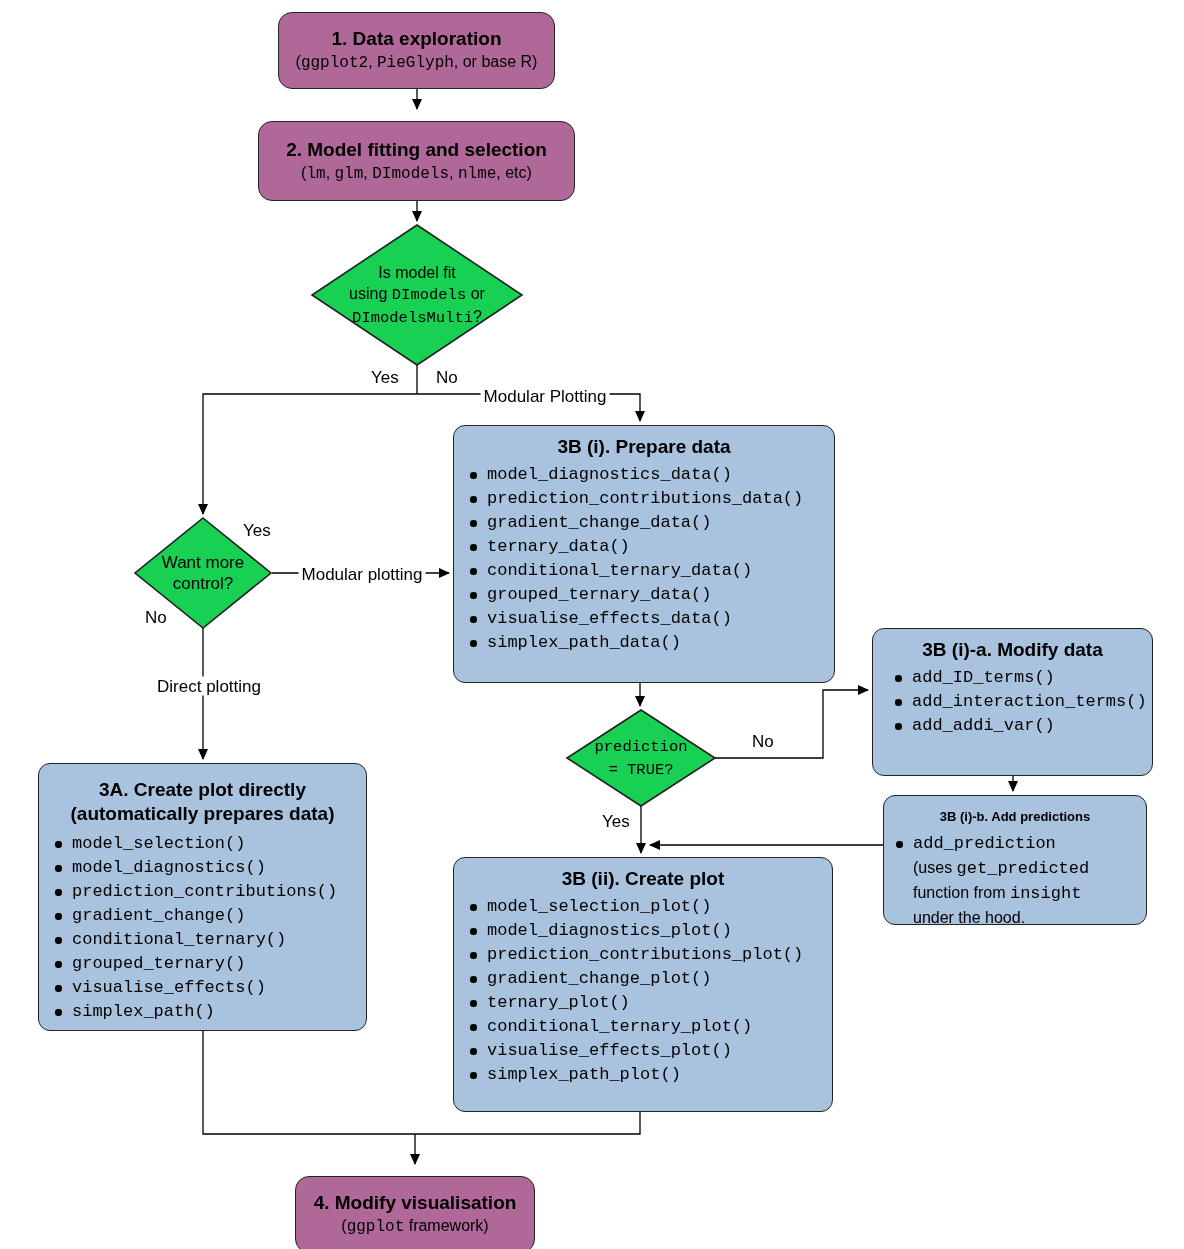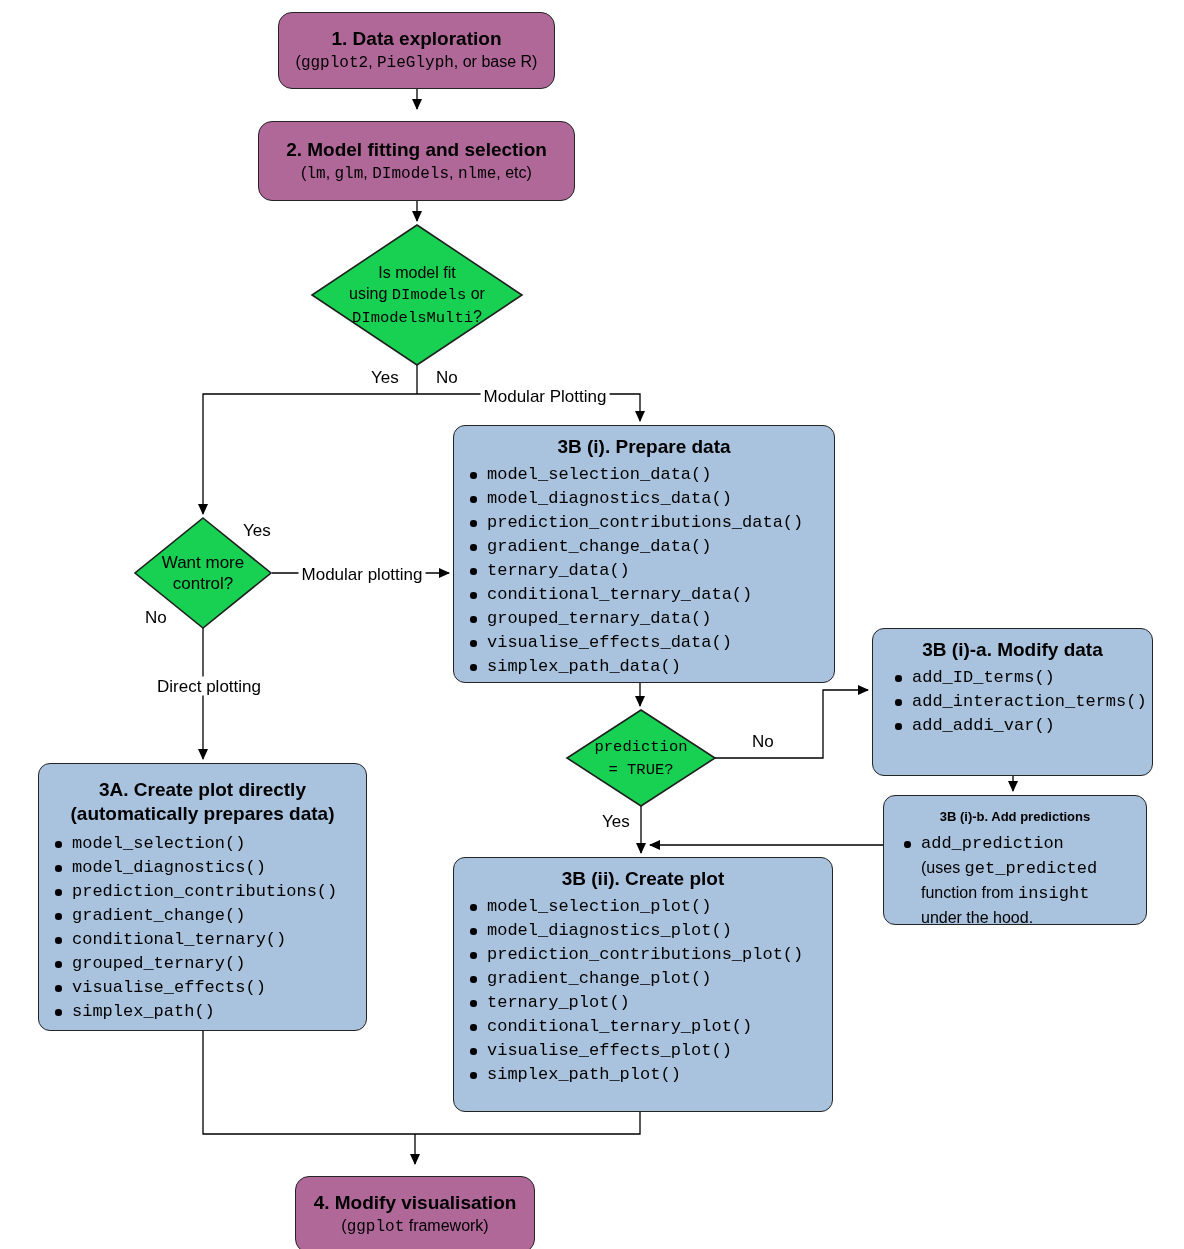--- a/index.html
+++ b/index.html
@@ -84,21 +84,20 @@
     <div>Want more control?</div>
   </div>
 
   <div class="dtext" style="left:576px;top:722px;width:130px;height:72px">
     <div><span class="mono">prediction</span><br><span class="mono">= TRUE?</span></div>
   </div>
 
   <div class="node blue" style="left:453px;top:425px;width:382px;height:258px">
     <div class="ntitle" style="line-height:26px">3B (i). Prepare data</div>
     <ul class="fl">
-      <li>model_selection_data()</li>
       <li>model_diagnostics_data()</li>
       <li>prediction_contributions_data()</li>
       <li>gradient_change_data()</li>
       <li>ternary_data()</li>
       <li>conditional_ternary_data()</li>
       <li>grouped_ternary_data()</li>
       <li>visualise_effects_data()</li>
       <li>simplex_path_data()</li>
     </ul>
   </div>
@@ -107,21 +106,21 @@
     <div class="ntitle" style="line-height:26px">3B (i)-a. Modify data</div>
     <ul class="fl" style="padding-left:22px">
       <li>add_ID_terms()</li>
       <li>add_interaction_terms()</li>
       <li>add_addi_var()</li>
     </ul>
   </div>
 
   <div class="node blue" style="left:883px;top:795px;width:264px;height:130px">
     <div class="ntitle" style="line-height:25px;font-size:13px">3B (i)-b. Add predictions</div>
-    <ul class="fl" style="padding-left:20px">
+    <ul class="fl" style="padding-left:12px">
       <li style="white-space:normal;line-height:24px"><span class="mono">add_prediction</span><br><span class="sans">(uses </span><span class="mono">get_predicted</span><br><span class="sans">function from </span><span class="mono">insight</span><br><span class="sans">under the hood.</span></li>
     </ul>
   </div>
 
   <div class="node blue" style="left:38px;top:763px;width:329px;height:268px;padding-top:14px">
     <div class="ntitle">3A. Create plot directly</div>
     <div class="ntitle">(automatically prepares data)</div>
     <ul class="fl" style="margin-top:6px">
       <li>model_selection()</li>
       <li>model_diagnostics()</li>

